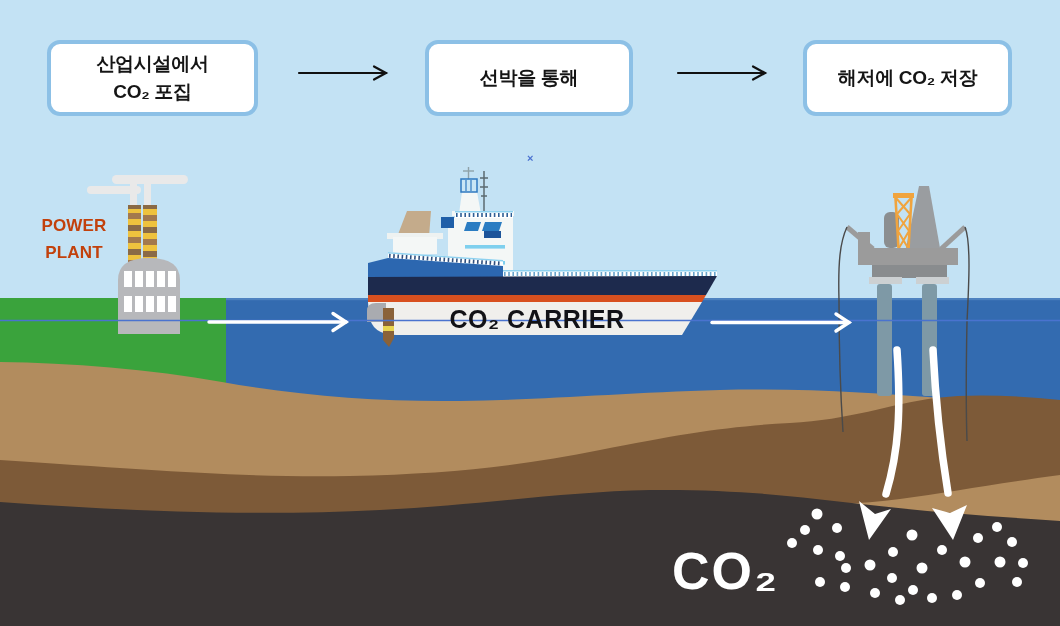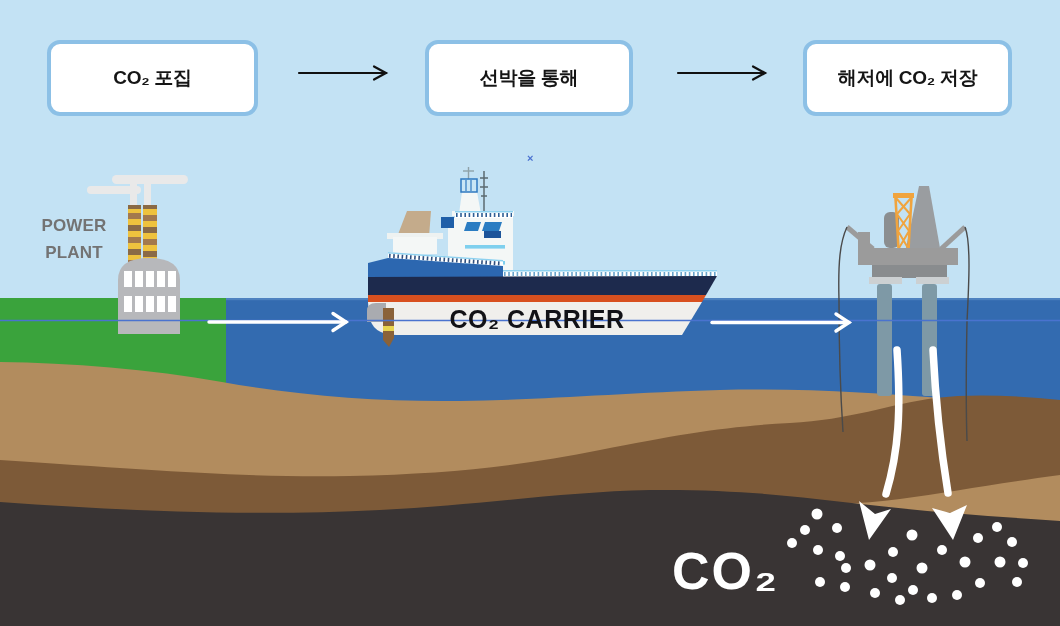--- a/index.html
+++ b/index.html
@@ -13,21 +13,21 @@
     position:absolute;top:40px;height:76px;
     background:#ffffff;border:4px solid #8cc0e6;border-radius:13px;
     box-sizing:border-box;
     display:flex;flex-direction:column;align-items:center;justify-content:center;
     font-weight:bold;font-size:19px;line-height:1.5;color:#151515;
     text-align:center;letter-spacing:-0.3px;
   }
   .step-box .ln{display:block;white-space:nowrap;}
   .plant-label{
     position:absolute;left:26px;top:212px;width:96px;
-    font-weight:bold;font-size:17px;line-height:27px;color:#737373;
+    font-weight:bold;font-size:17px;line-height:27px;color:#c2410c;
     text-align:center;letter-spacing:0.2px;
   }
 </style>
 </head>
 <body>
 
 <div class="scene">
 
 <svg width="1060" height="626" viewBox="0 0 1060 626">
 
@@ -213,20 +213,21 @@
     <line x1="299" y1="73" x2="386" y2="73"></line>
     <path d="M374,66.5 L386,73 L374,79.5"></path>
   </g>
   <g stroke="#111111" stroke-width="2.2" stroke-linecap="round" fill="none">
     <line x1="678" y1="73" x2="765" y2="73"></line>
     <path d="M753,66.5 L765,73 L753,79.5"></path>
   </g>
 </svg>
 
 <div class="step-box" style="left:47px;width:211px;">
+  <span class="ln">산업시설에서</span>
   <span class="ln">CO₂ 포집</span>
 </div>
 <div class="step-box" style="left:425px;width:208px;">
   <span class="ln">선박을 통해</span>
 </div>
 <div class="step-box" style="left:803px;width:209px;">
   <span class="ln">해저에 CO₂ 저장</span>
 </div>
 
 <div class="plant-label">POWER PLANT</div>

